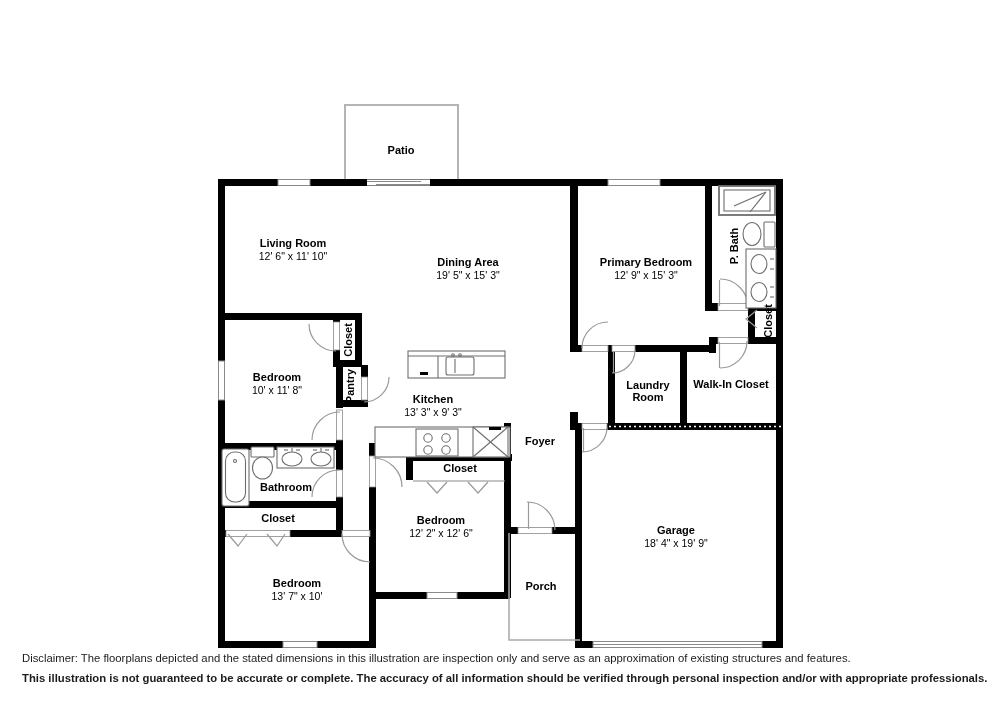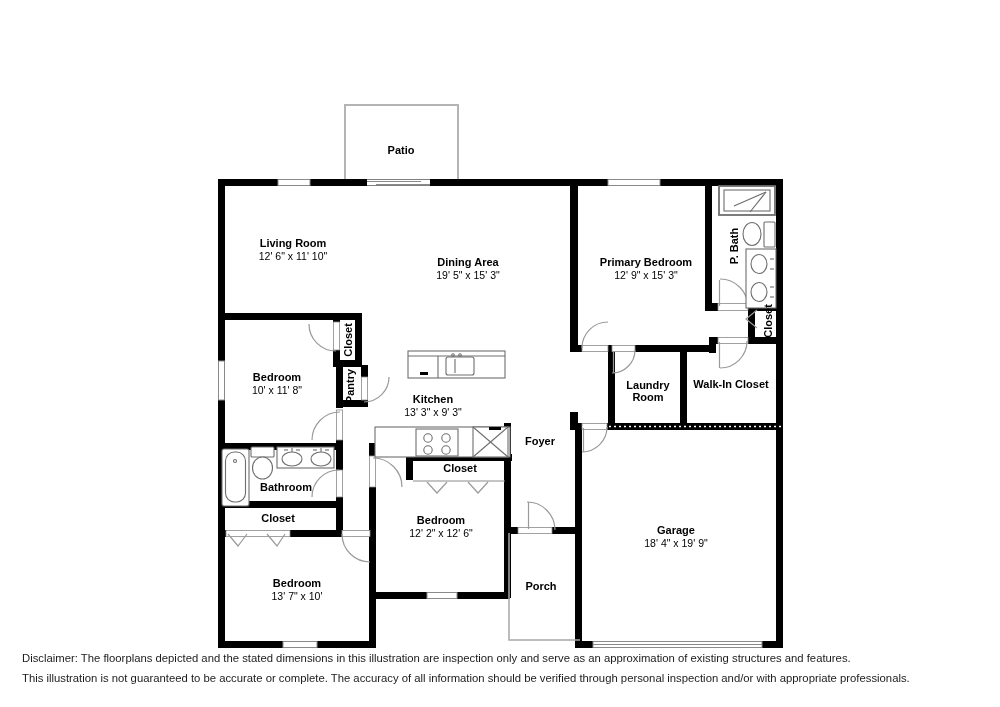--- a/index.html
+++ b/index.html
@@ -12,21 +12,21 @@
   .arc{fill:none;stroke:var(--door,#9a9a9a);stroke-width:1.2;}
   .win{fill:#fff;stroke:var(--window,#8a8a8a);stroke-width:1;}
   .thr{fill:#fff;stroke:var(--window,#8a8a8a);stroke-width:0.8;}
   .sill{fill:none;stroke:var(--window,#8a8a8a);stroke-width:1;}
   .porch-line{fill:none;stroke:#a8a8a8;stroke-width:1.5;}
   .patio-rect{fill:#fff;stroke:var(--patio,#b4b4b4);stroke-width:2;}
   .rn{font-size:11px;font-weight:bold;text-anchor:middle;}
   .rd{font-size:10.5px;text-anchor:middle;}
   .blk{fill:#000;}
   .disclaimer{position:absolute;left:22px;color:#1b1b1b;font-size:11.3px;white-space:nowrap;}
-  .d1{top:652px;} .d2{top:672px;}
+  .d1{top:652px;} .d2{top:672px;font-weight:bold;}
 </style>
 </head>
 <body>
 
 <div class="stage">
 <svg width="1000" height="707" viewBox="0 0 1000 707">
 
   <rect class="patio-rect" x="345" y="105" width="113" height="78"></rect>
 
   <g>

